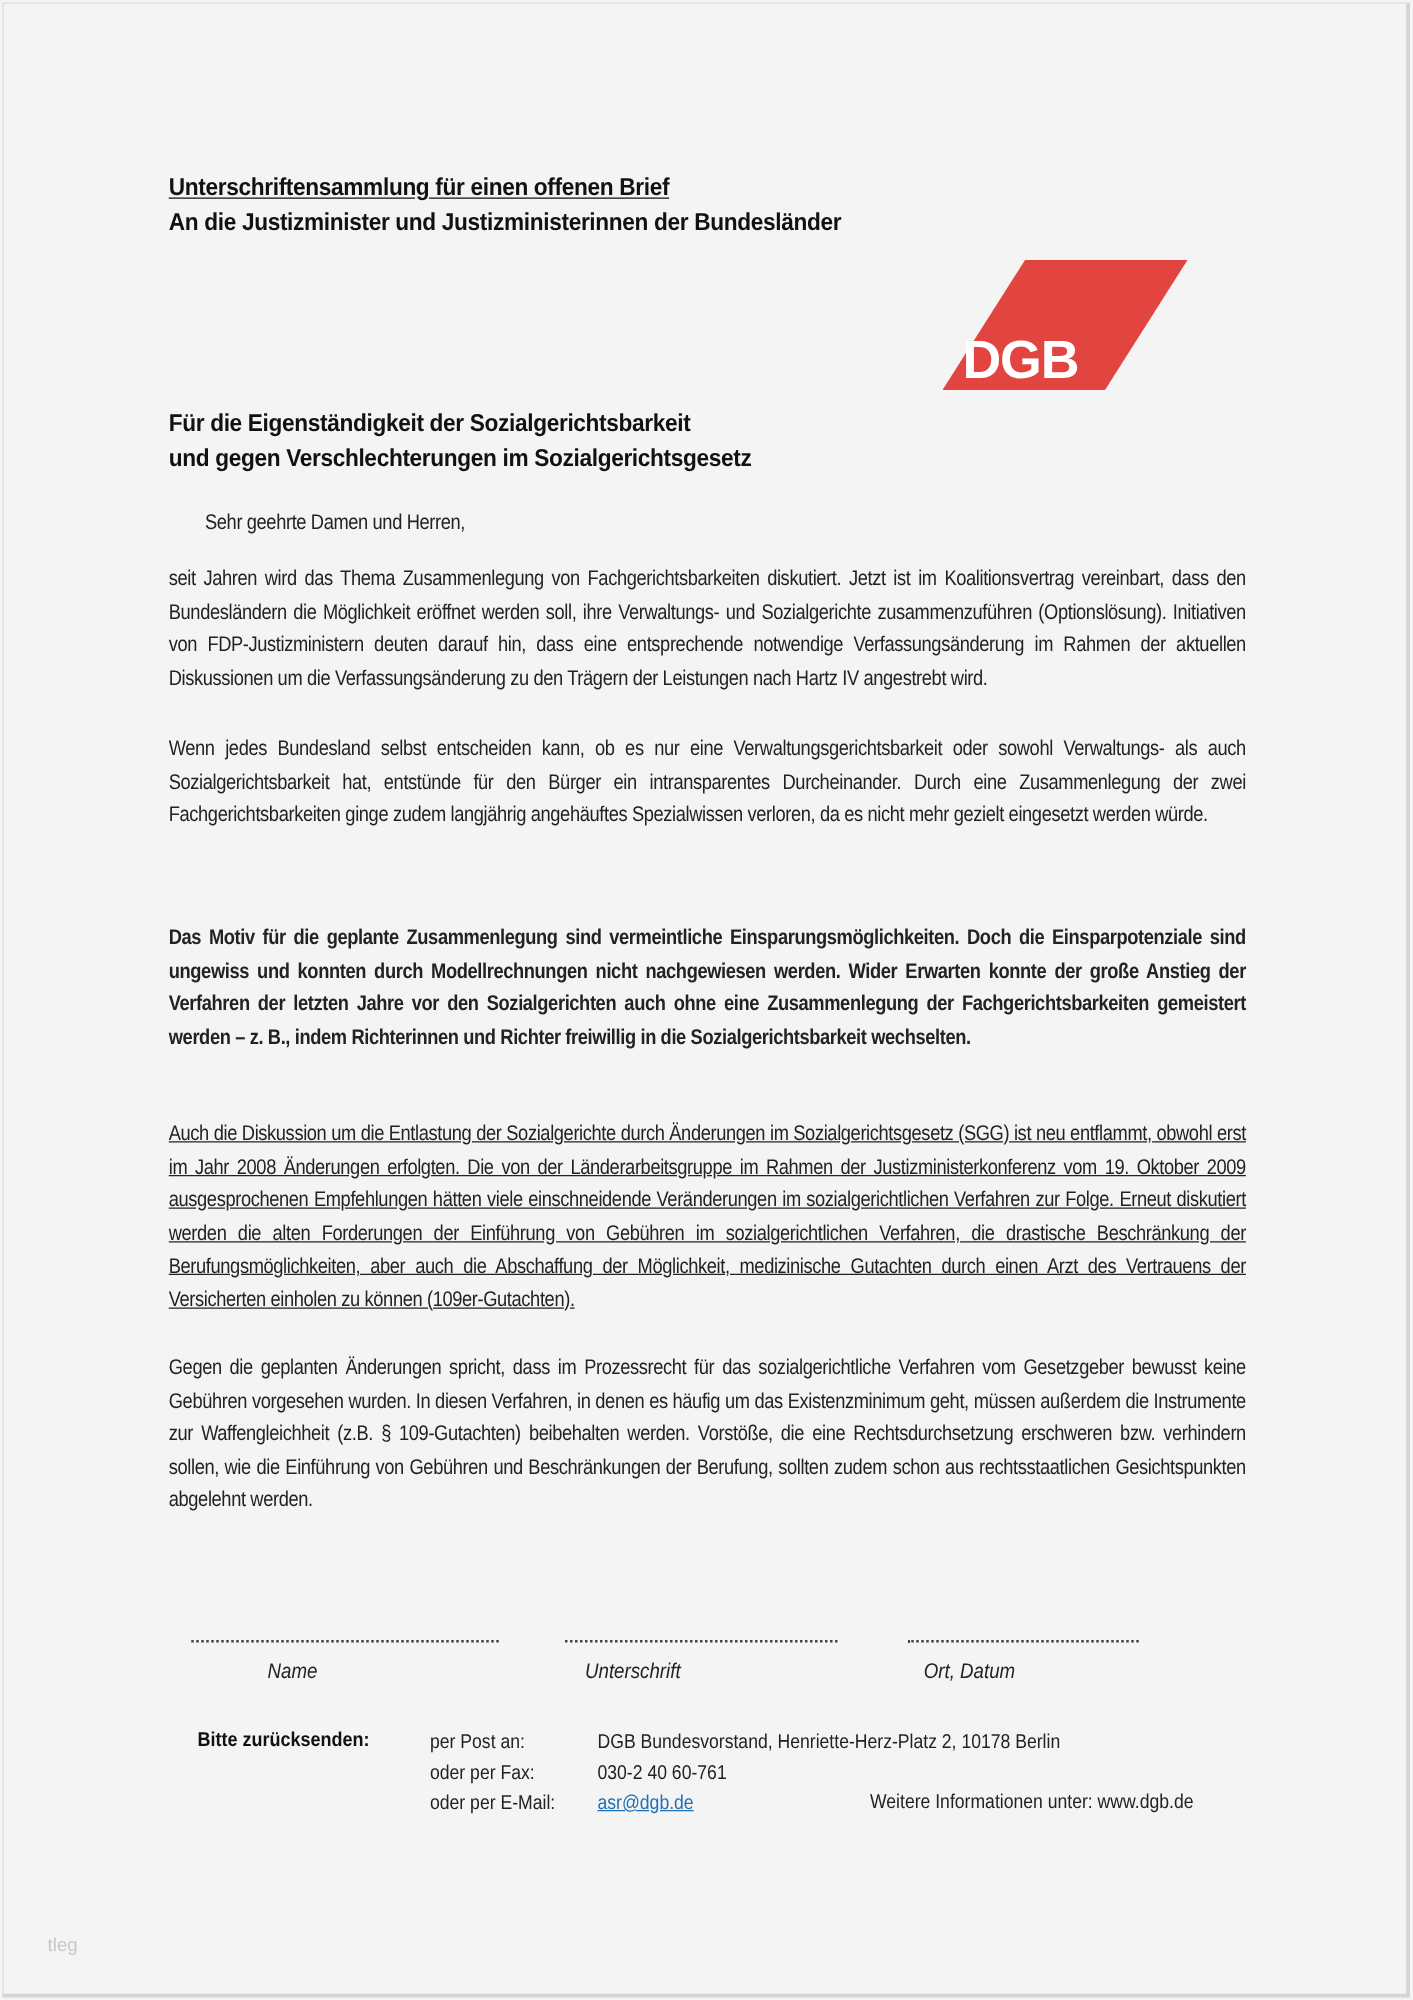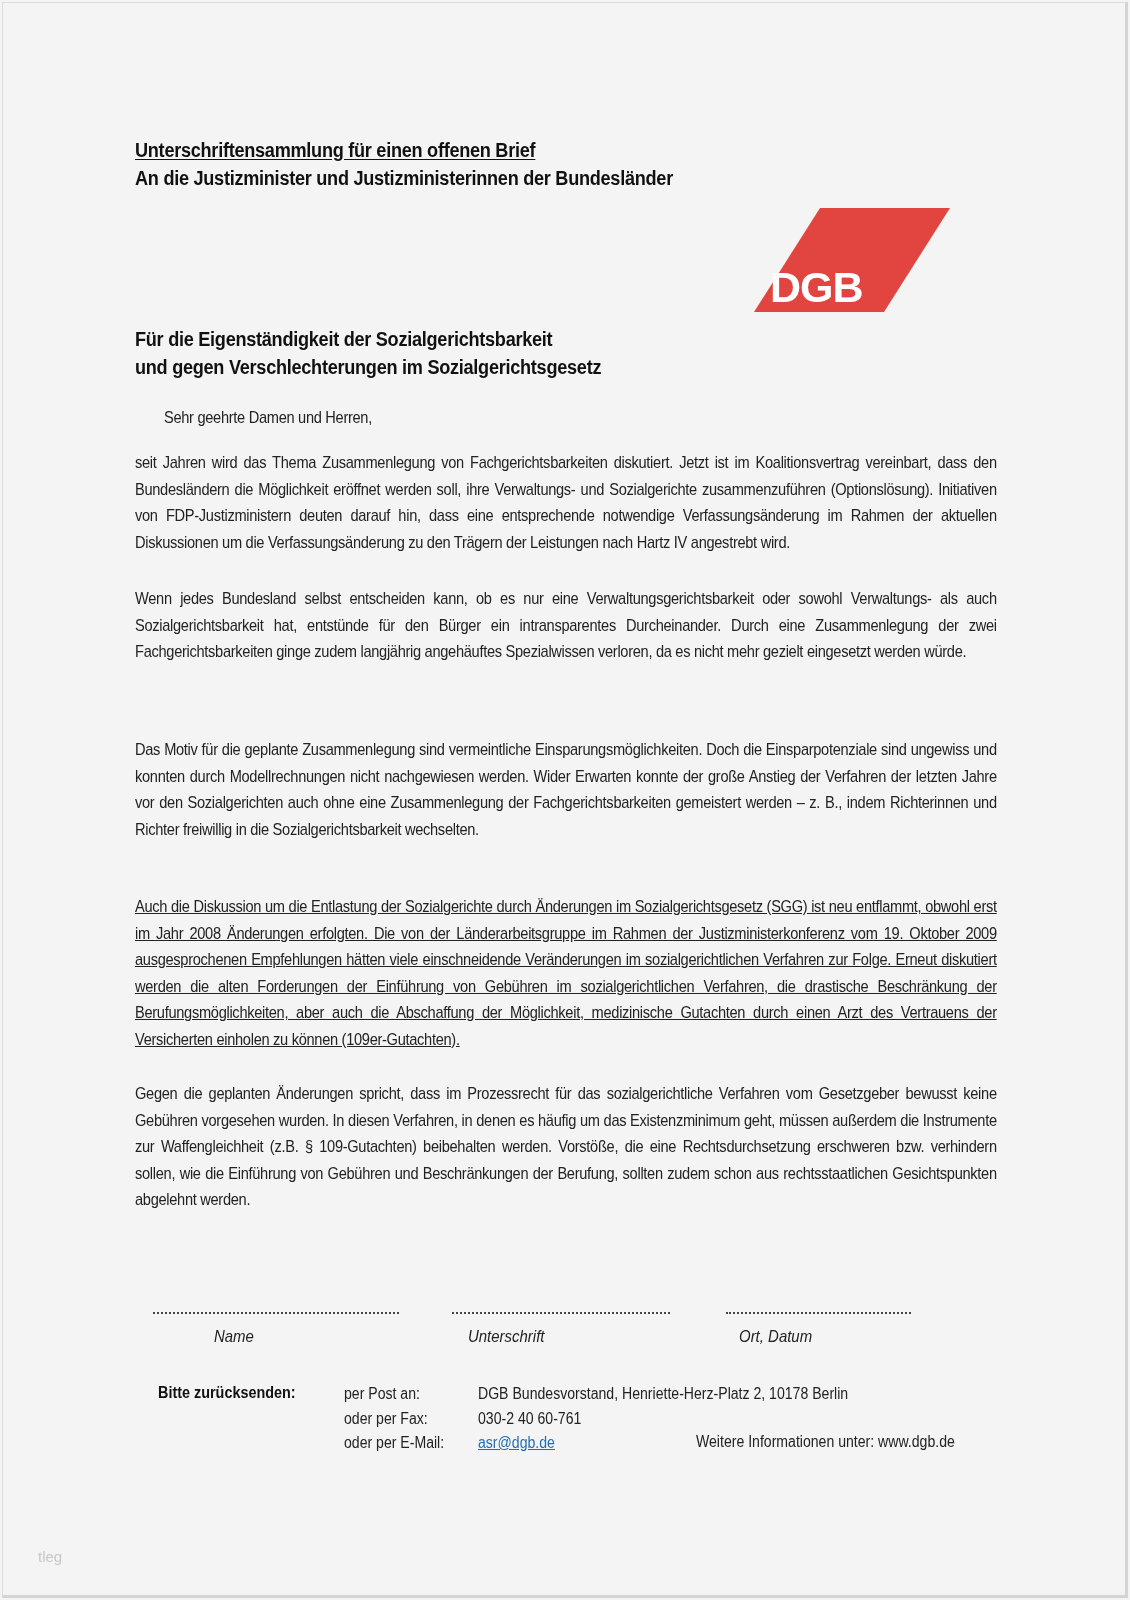--- a/index.html
+++ b/index.html
@@ -39,21 +39,21 @@
     font-size: 17px;
     line-height: 26.5px;
     color: #222;
     text-align: justify;
     letter-spacing: -0.35px;
   }
   .salutation { top: 405px; margin-left: 29px; }
   .para { text-align: justify; }
   .p1 { top: 450px; }
   .p2 { top: 586px; }
-  .p3 { top: 737px; }
+  .p3 { top: 737px; font-weight: bold; }
   .p4 { top: 894px; text-decoration: underline; }
   .p5 { top: 1081px; }
   .para-inner { transform: scaleX(0.86); transform-origin: left top; width: 1002px; }
   .salutation .para-inner { width: auto; }
 
   .sig-row { position: absolute; top: 1302px; left: 0; width: 1130px; height: 60px; font-style: italic; }
   .sig-dots {
     position: absolute; top: 0; height: 10px;
     border-bottom: 2px dotted #444;
   }

